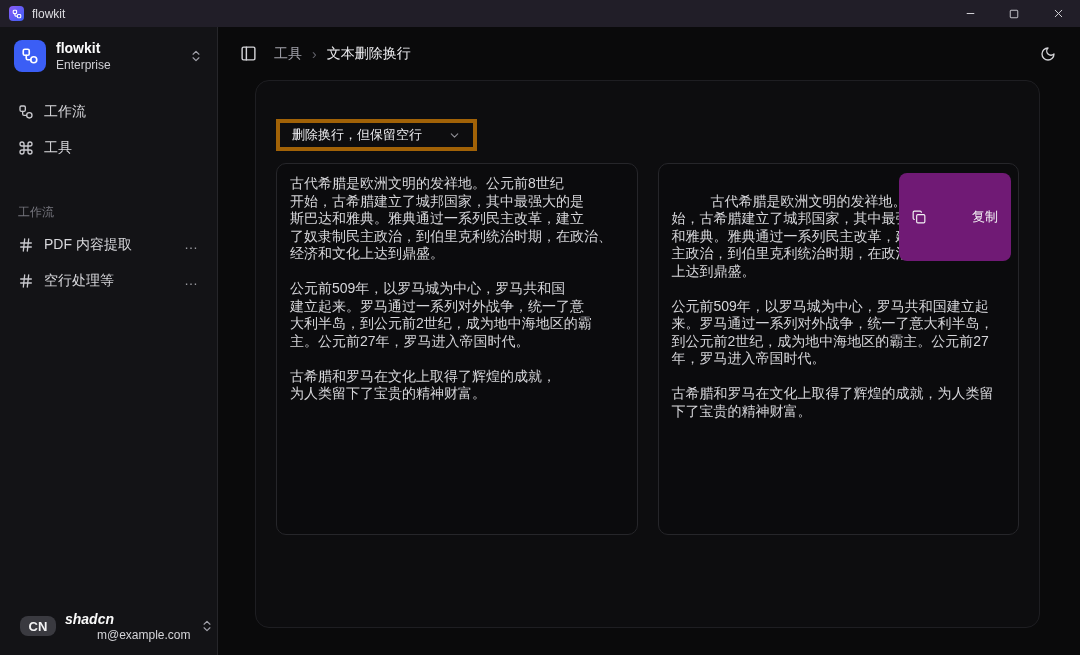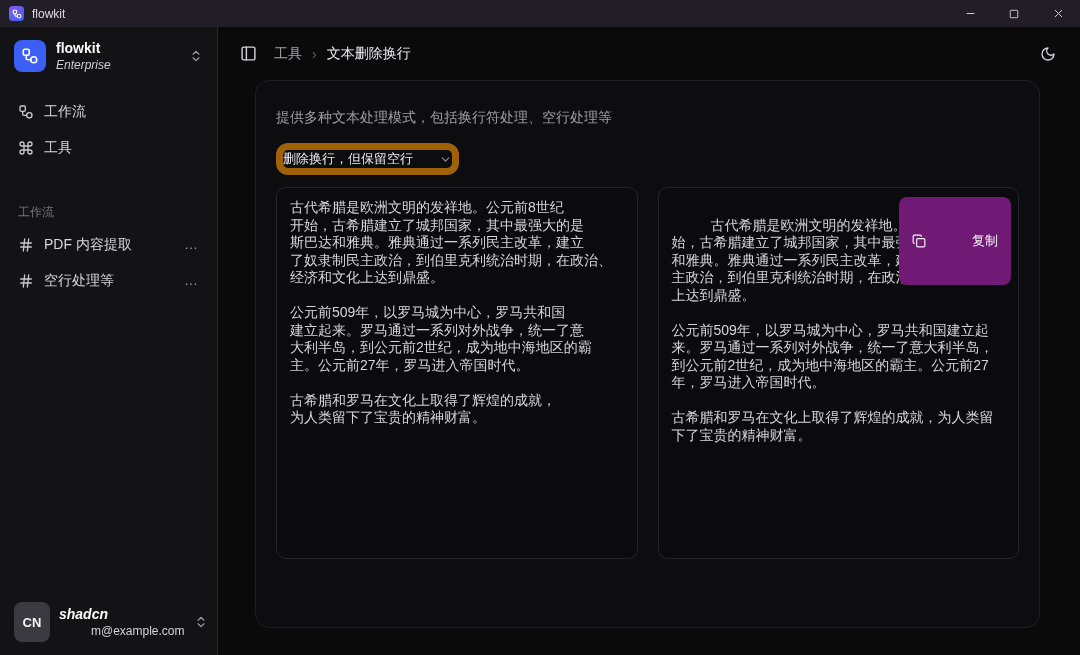--- a/index.html
+++ b/index.html
@@ -24,57 +24,57 @@
 
   
   .sidebar { width:218px; background:#131316; border-right:1px solid #26262a;
     display:flex; flex-direction:column; flex-shrink:0; }
   .sb-header { padding:8px; }
   .brand { display:flex; align-items:center; gap:10px; padding:5px 6px; border-radius:8px; }
   .brand-logo { width:32px; height:32px; border-radius:8px; background:#3b5ef5;
     display:flex; align-items:center; justify-content:center; color:#fff; flex-shrink:0; }
   .brand-text { line-height:1.25; }
   .brand-name { font-size:14px; font-weight:bold; color:#fafafa; }
-  .brand-plan { font-size:12px; color:#cfcfd4;font-style:italic; }
+  .brand-plan { font-size:12px; color:#cfcfd4; }
   .brand-chevron { margin-left:auto; color:#a1a1aa; }
 
   .sb-group { padding:0 8px; margin-top:10px; }
   .sb-group.second { margin-top:34px; }
   .sb-group-label { font-size:12px; color:#75757d; padding:6px 10px 8px 10px; }
   .sb-item { display:flex; align-items:center; gap:10px; padding:7px 10px; border-radius:6px;
     font-size:14px; color:#d8d8dc; }
   .sb-item + .sb-item { margin-top:4px; }
   .sb-item .icn { color:#c9c9ce; flex-shrink:0; }
   .sb-item .menu-dots { margin-left:auto; color:#9a9aa0; font-size:14px; letter-spacing:1px; line-height:0.5; }
 
   .sb-footer { margin-top:auto; padding:8px; }
   .user-row { display:flex; align-items:center; gap:9px; padding:5px 6px; border-radius:8px; }
-  .avatar { width:36px; height:40px; border-radius:8px; background:#3a3a40; color:#f4f4f5;
-    font-size:13px; font-weight:bold; display:flex; align-items:center; justify-content:center; flex-shrink:0; }
+  .avatar { width:36px; height:20px; border-radius:8px; background:#3a3a40; color:#f4f4f5;
+    font-size:13px; font-weight:bold; display:flex; align-items:center; justify-content:center; flex-shrink:0;margin-left:6px; }
   .user-name { font-size:14px; font-weight:bold; color:#fafafa; line-height:1.25;font-style:italic; }
   .user-email { font-size:12px; color:#d4d4d8;margin-left:32px; }
   .user-chevron { margin-left:auto; color:#a1a1aa; }
 
   
   .main { flex:1; display:flex; flex-direction:column; min-width:0; background:#0a0a0b; }
   .main-header { height:53px; display:flex; align-items:center; gap:17px; padding:0 24px 0 22px; flex-shrink:0; }
   .panel-toggle { color:#d4d4d8; }
   .breadcrumb { display:flex; align-items:center; gap:10px; font-size:14px; }
   .bc-parent { color:#a1a1aa; }
   .bc-sep { color:#63636b; }
   .bc-current { color:#ededf0;font-family:Liberation Mono, monospace; }
   .theme-toggle { margin-left:auto; color:#d4d4d8; }
 
   .card { flex:1; margin:0 40px 27px 37px; background:#0d0d0f; border:1px solid #1e1e22;
     border-radius:14px; padding:22px 20px; }
   .tool-title { font-size:24px; font-weight:bold; color:#fafafa; letter-spacing:1px; }
   .tool-subtitle { margin-top:6px; font-size:14px; color:#9f9fa6; }
 
   .mode-select { margin-top:16px; display:inline-flex; align-items:center; gap:26px;
-    height:32px; padding:0 0; border:7px solid #a16207; border-radius:12px;
+    height:32px; padding:0 12px; border:4px solid #a16207; border-radius:0;
     background:transparent; color:#ededf0; font-size:13px; font-family:inherit; }
   .mode-select .chev { color:#8e8e95; }
 
   .panels { margin-top:12px; display:grid; grid-template-columns:1fr 1fr; gap:20px; height:372px; }
   .panel { border:1px solid #26262a; border-radius:10px; background:#0b0b0d;
     padding:11px 13px; font-size:14px; line-height:17.5px; color:#d6d6da;
     white-space:pre-wrap; overflow:hidden; }
   .panel.output { position:relative; }
   .copy-btn { position:absolute; top:9px; right:7px; display:flex; align-items:center; gap:9px;
     background:#701a75; border:none; border-radius:8px; padding:7px 13px;
@@ -217,21 +217,20 @@
         <span class="bc-current">文本删除换行</span>
       </div>
       <span class="theme-toggle">
         <svg width="16" height="16" viewBox="0 0 24 24" fill="none" stroke="currentColor" stroke-width="2" stroke-linecap="round" stroke-linejoin="round">
             <path d="M12 3a6 6 0 0 0 9 9 9 9 0 1 1-9-9Z"></path>
           </svg>
       </span>
     </div>
 
     <div class="card">
-      <div class="tool-subtitle">提供多种文本处理模式，包括换行符处理、空行处理等</div>
 
       <button class="mode-select">
         <span>删除换行，但保留空行</span>
         <span class="chev">
           <svg width="13" height="13" viewBox="0 0 24 24" fill="none" stroke="currentColor" stroke-width="2" stroke-linecap="round" stroke-linejoin="round">
               <path d="m6 9 6 6 6-6"></path>
             </svg>
         </span>
       </button>
 

